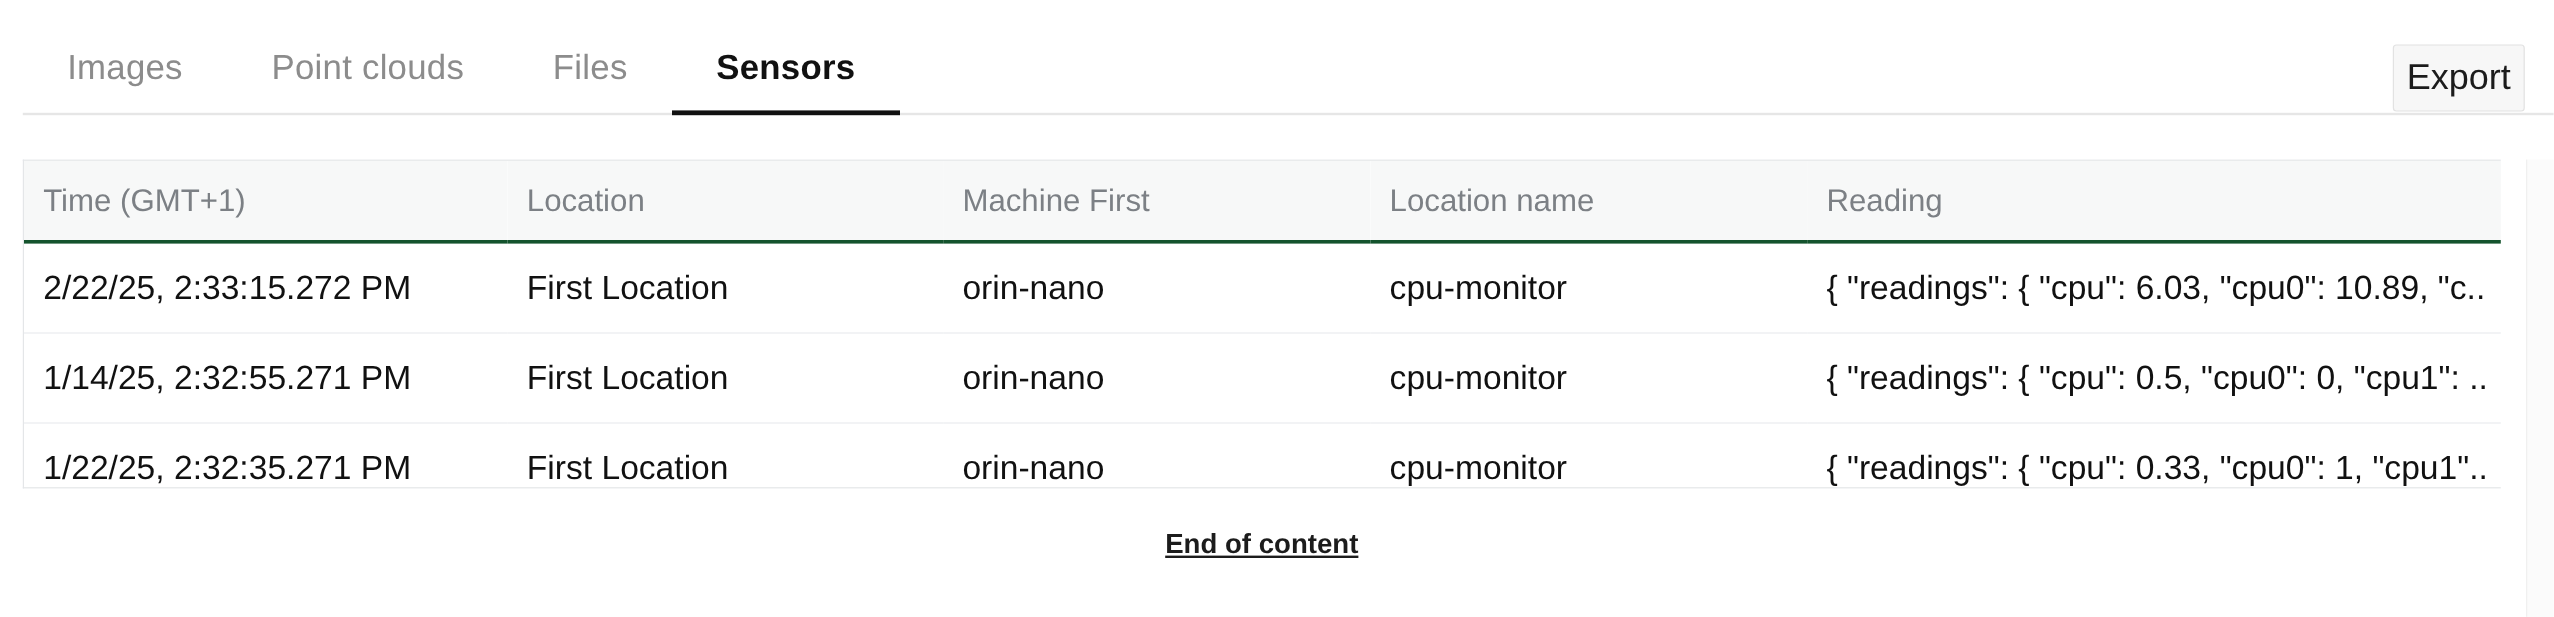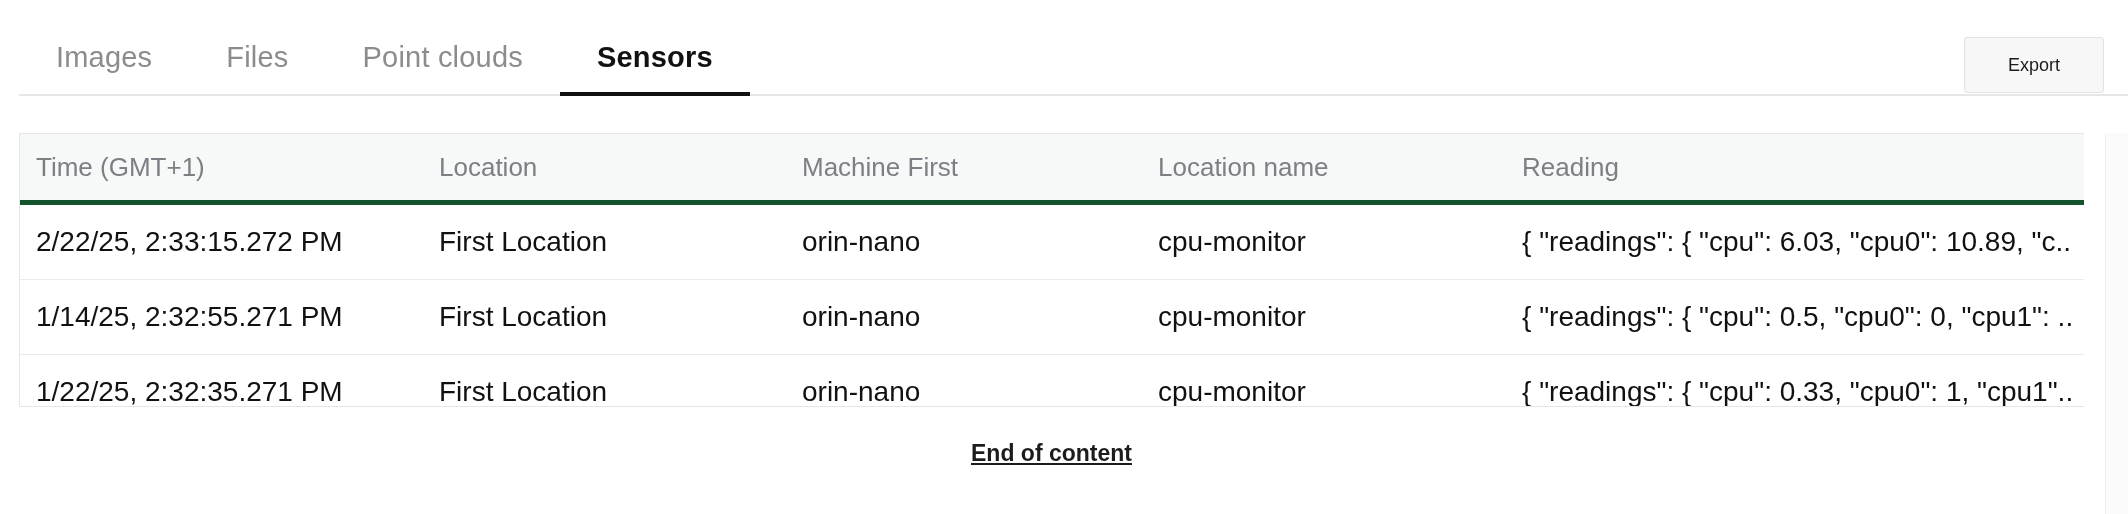--- a/index.html
+++ b/index.html
@@ -56,26 +56,26 @@
   .tab.active {
     color: #111111;
     font-weight: bold;
     border-bottom-color: #111111;
   }
 
   .export-btn {
     position: absolute;
     right: 24px;
     top: 37px;
-    width: 140px;
+    width: 110px;
     height: 56px;
     background: #f7f7f7;
     border: 1px solid #e2e2e2;
     border-radius: 3px;
-    font-size: 18px;
+    font-size: 30px;
     color: #1c1c1c;
     font-family: "Liberation Sans", sans-serif;
     cursor: pointer;
     display: flex;
     align-items: center;
     justify-content: center;
     box-sizing: border-box;
   }
 
   
@@ -98,21 +98,21 @@
     font-size: 27px;
   }
   table.data thead th {
     background: #f7f8f8;
     color: #7c8085;
     font-weight: normal;
     font-size: 26px;
     text-align: left;
     height: 66px;
     padding: 0 0 0 16px;
-    border-bottom: 5px solid #14532d;
+    border-bottom: 3px solid #14532d;
     white-space: nowrap;
     overflow: hidden;
   }
   table.data tbody td {
     height: 74px;
     padding: 0 0 0 16px;
     border-bottom: 1px solid #e9ecee;
     color: #111111;
     font-size: 28px;
     white-space: nowrap;
@@ -161,22 +161,22 @@
     text-decoration: underline;
   }
 </style>
 </head>
 <body>
 
 <div class="tabbar">
   <div class="tabbar-rule"></div>
   <div class="tabs">
     <button class="tab">Images</button>
+    <button class="tab">Point clouds</button>
     <button class="tab">Files</button>
-    <button class="tab">Point clouds</button>
     <button class="tab active">Sensors</button>
   </div>
   <button class="export-btn">Export</button>
 </div>
 
 <div class="table-wrap">
   <table class="data">
     <colgroup>
       <col class="c-time">
       <col class="c-loc">

